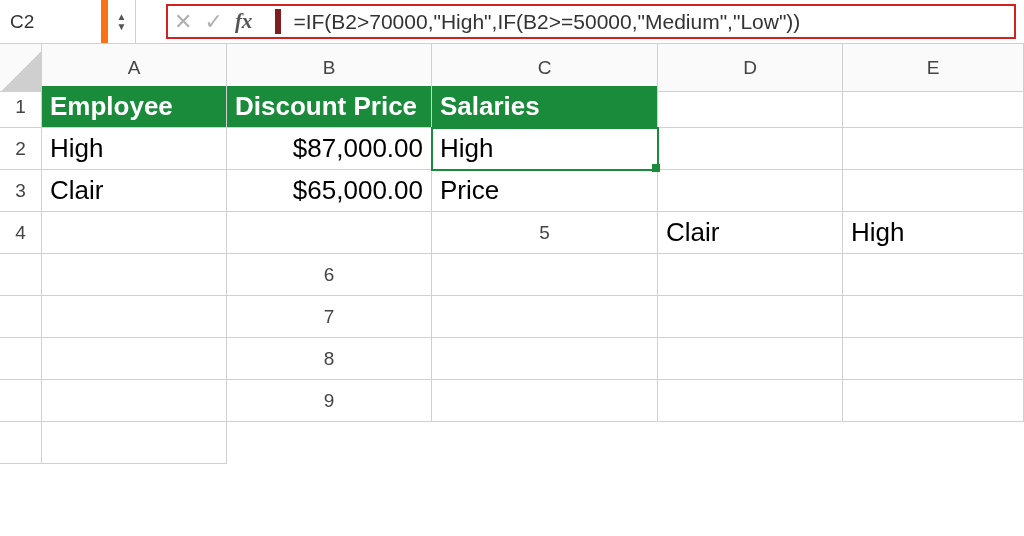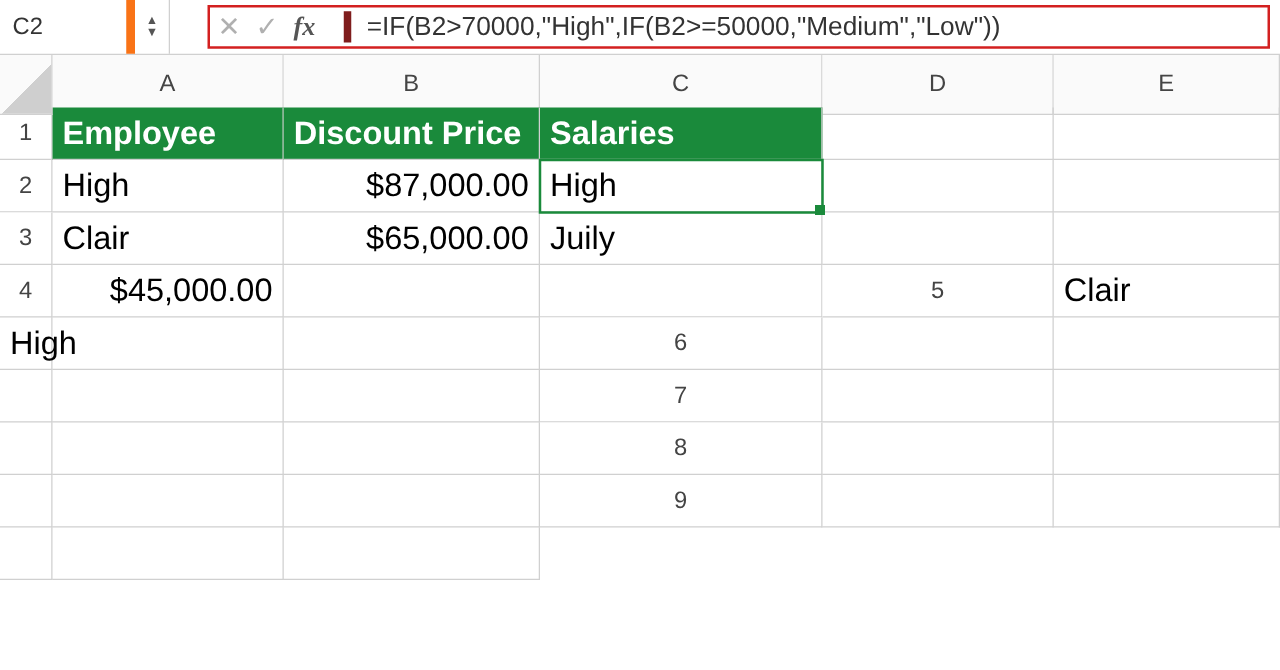--- a/index.html
+++ b/index.html
@@ -166,26 +166,25 @@
   <div class="row-head">2</div>
   <div class="cell">High</div>
   <div class="cell right">$87,000.00</div>
   <div class="cell sel">High</div>
   <div class="cell"></div>
   <div class="cell"></div>
 
   <div class="row-head">3</div>
   <div class="cell">Clair</div>
   <div class="cell right">$65,000.00</div>
-  <div class="cell">Juily</div>
+  <div class="cell">Price</div>
   <div class="cell"></div>
   <div class="cell"></div>
 
   <div class="row-head">4</div>
-  <div class="cell right">$45,000.00</div>
   <div class="cell"></div>
   <div class="cell"></div>
 
   <div class="row-head">5</div>
   <div class="cell">Clair</div>
   <div class="cell">High</div>
   <div class="cell"></div>
   <div class="cell"></div>
 
   <div class="row-head">6</div>

